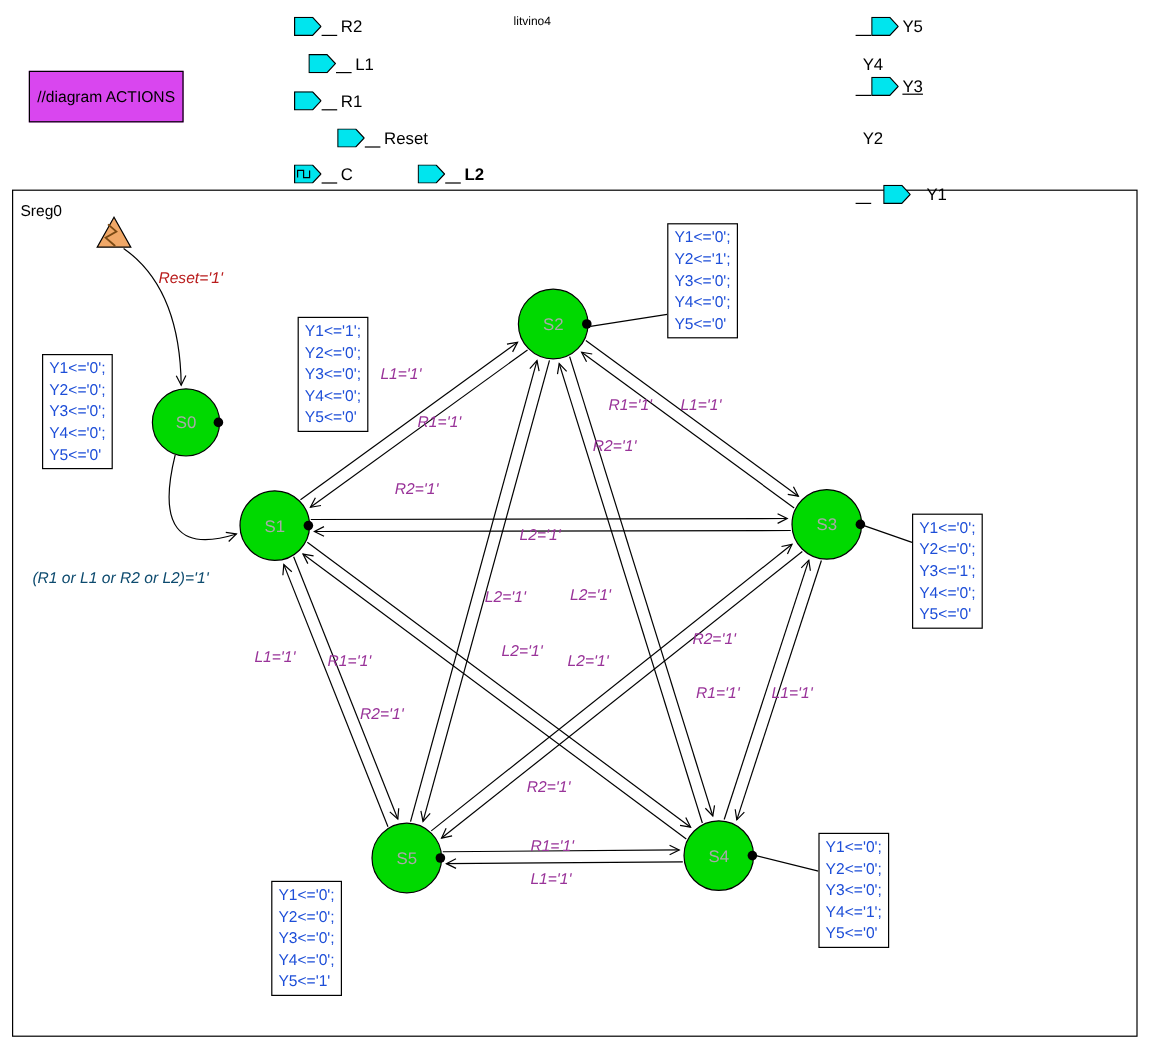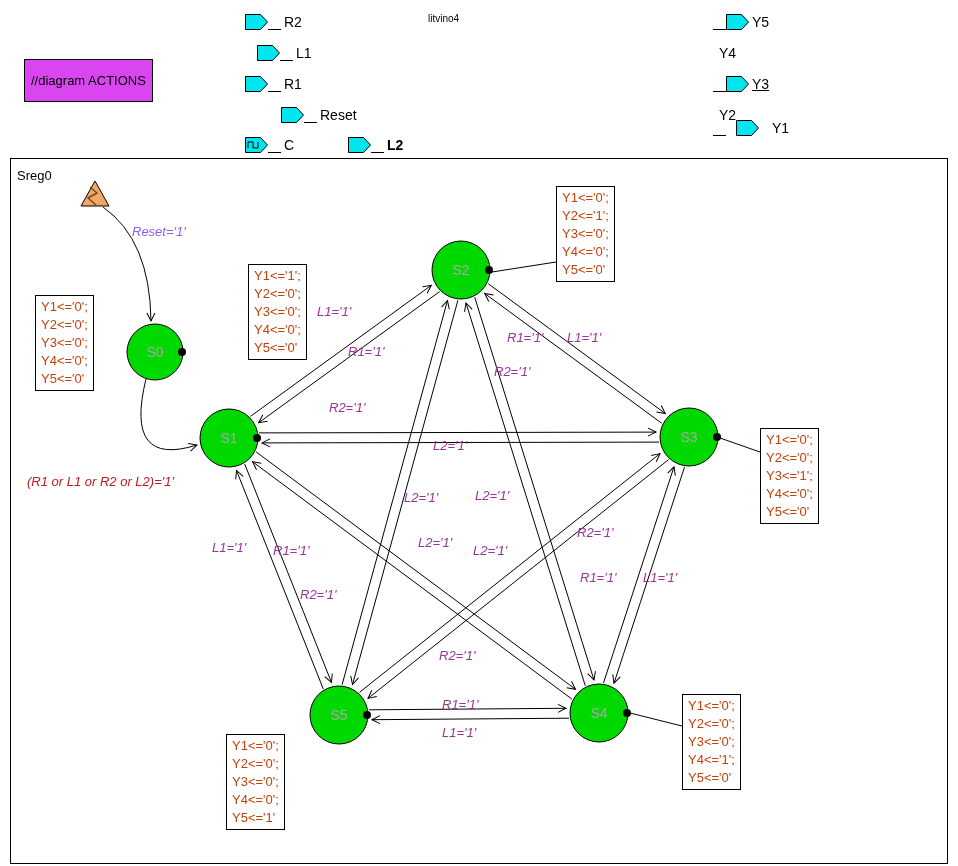--- a/index.html
+++ b/index.html
@@ -3,21 +3,21 @@
 <meta charset="utf-8">
 <style>
   *{margin:0;padding:0;box-sizing:border-box}
   html,body{width:958px;height:866px;background:#fff;overflow:hidden;
     font-family:"Liberation Sans",sans-serif;position:relative}
   #gfx{position:absolute;left:0;top:0}
   #overlay,#ports{position:absolute;left:0;top:0;width:958px;height:866px;pointer-events:none}
   #overlay>*,#ports>*{pointer-events:auto}
   .tlabel{position:absolute;font-size:13px;font-style:italic;color:#993399;white-space:nowrap}
   .abox{position:absolute;background:#fff;border:1px solid #000;font-size:13px;
-    line-height:18px;padding:2px 5px;white-space:nowrap;color:#c2410c}
+    line-height:18px;padding:2px 5px;white-space:nowrap;color:#1d4ed8}
   .port{position:absolute;display:flex;align-items:flex-end;height:16px}
   .port .lbl{font-size:14px;color:#000;margin-left:3px}
   .hline{display:inline-block;width:13px;height:1px;background:#000}
   #actions-box{position:absolute;left:24px;top:59px;border:1px solid #000;
     padding:13px 6px;font-size:13px;background:#d946ef}
   #title{position:absolute;left:428px;top:13px;font-size:10px}
   #sreg{position:absolute;left:17px;top:168px;font-size:13px}
 </style>
 </head>
 <body>
@@ -126,35 +126,35 @@
       </svg>
       <span class="lbl">Y5</span>
     </div>
     <div class="port" style="left: 713px; top: 45px; flex-direction: column;">
       <span class="hline"></span>
       <svg width="23" height="16">
         <polygon points="0.5,0.5 15.5,0.5 22.5,8 15.5,15.5 0.5,15.5" fill="#00e5ee" stroke="#000000"></polygon>
       </svg>
       <span class="lbl">Y4</span>
     </div>
-    <div class="port" style="left: 713px; top: 76px; text-decoration: underline;">
+    <div class="port" style="left: 713px; top: 64px; text-decoration: underline;">
       <span class="hline"></span>
       <svg width="23" height="16">
         <polygon points="0.5,0.5 15.5,0.5 22.5,8 15.5,15.5 0.5,15.5" fill="#00e5ee" stroke="#000000"></polygon>
       </svg>
       <span class="lbl">Y3</span>
     </div>
     <div class="port" style="left: 713px; top: 107px; flex-direction: column;">
       <span class="hline"></span>
       <svg width="23" height="16">
         <polygon points="0.5,0.5 15.5,0.5 22.5,8 15.5,15.5 0.5,15.5" fill="#00e5ee" stroke="#000000"></polygon>
       </svg>
       <span class="lbl">Y2</span>
     </div>
-    <div class="port" style="left: 713px; top: 120px; gap: 10px;">
+    <div class="port" style="left: 713px; top: 154px; gap: 10px;">
       <span class="hline"></span>
       <svg width="23" height="16">
         <polygon points="0.5,0.5 15.5,0.5 22.5,8 15.5,15.5 0.5,15.5" fill="#00e5ee" stroke="#000000"></polygon>
       </svg>
       <span class="lbl">Y1</span>
     </div>
   </div>
 <div id="overlay">
     <div class="tlabel" style="left: 317px; top: 304px; color: rgb(153, 51, 153);">L1='1'</div>
     <div class="tlabel" style="left: 348px; top: 344px; color: rgb(153, 51, 153);">R1='1'</div>
@@ -169,22 +169,22 @@
     <div class="tlabel" style="left: 473px; top: 543px; color: rgb(153, 51, 153);">L2='1'</div>
     <div class="tlabel" style="left: 212px; top: 540px; color: rgb(153, 51, 153);">L1='1'</div>
     <div class="tlabel" style="left: 273px; top: 543px; color: rgb(153, 51, 153);">R1='1'</div>
     <div class="tlabel" style="left: 300px; top: 587px; color: rgb(153, 51, 153);">R2='1'</div>
     <div class="tlabel" style="left: 577px; top: 525px; color: rgb(153, 51, 153);">R2='1'</div>
     <div class="tlabel" style="left: 580px; top: 570px; color: rgb(153, 51, 153);">R1='1'</div>
     <div class="tlabel" style="left: 643px; top: 570px; color: rgb(153, 51, 153);">L1='1'</div>
     <div class="tlabel" style="left: 439px; top: 648px; color: rgb(153, 51, 153);">R2='1'</div>
     <div class="tlabel" style="left: 442px; top: 697px; color: rgb(153, 51, 153);">R1='1'</div>
     <div class="tlabel" style="left: 442px; top: 725px; color: rgb(153, 51, 153);">L1='1'</div>
-    <div class="tlabel" style="left: 132px; top: 224px; color: #8b5cf6;">Reset='1'</div>
-    <div class="tlabel" style="left: 27px; top: 474px; color: #b91c1c;">(R1 or L1 or R2 or L2)='1'</div>
+    <div class="tlabel" style="left: 132px; top: 224px; color: #b91c1c;">Reset='1'</div>
+    <div class="tlabel" style="left: 27px; top: 474px; color: #0c4a6e;">(R1 or L1 or R2 or L2)='1'</div>
     <div class="abox" style="left: 35px; top: 295px;">
       <div>Y1&lt;='0';</div>
       <div>Y2&lt;='0';</div>
       <div>Y3&lt;='0';</div>
       <div>Y4&lt;='0';</div>
       <div>Y5&lt;='0'</div>
     </div>
     <div class="abox" style="left: 248px; top: 264px;">
       <div>Y1&lt;='1';</div>
       <div>Y2&lt;='0';</div>

